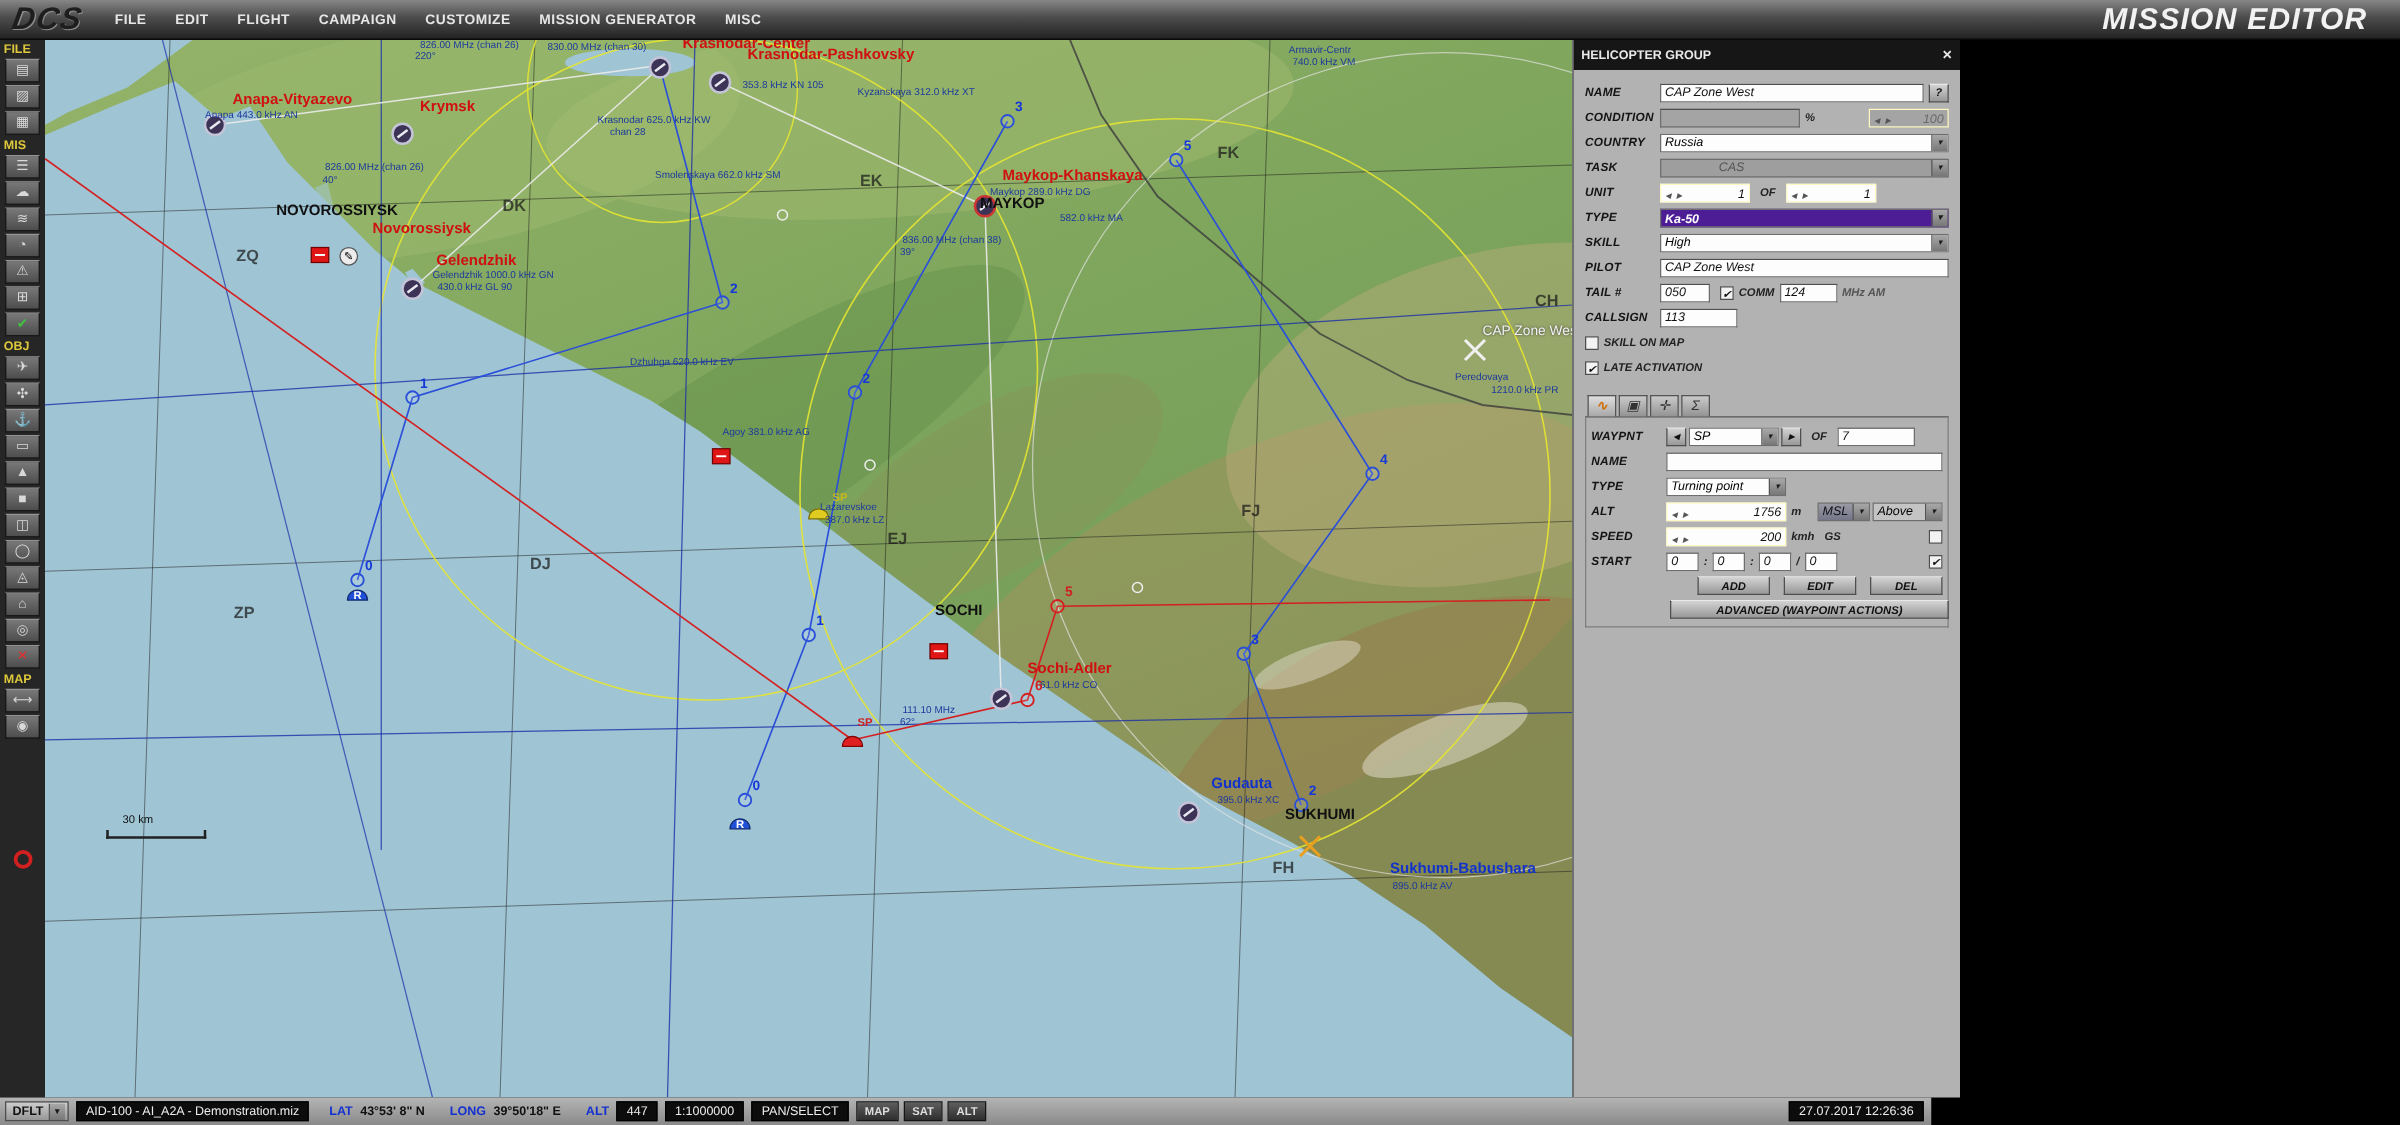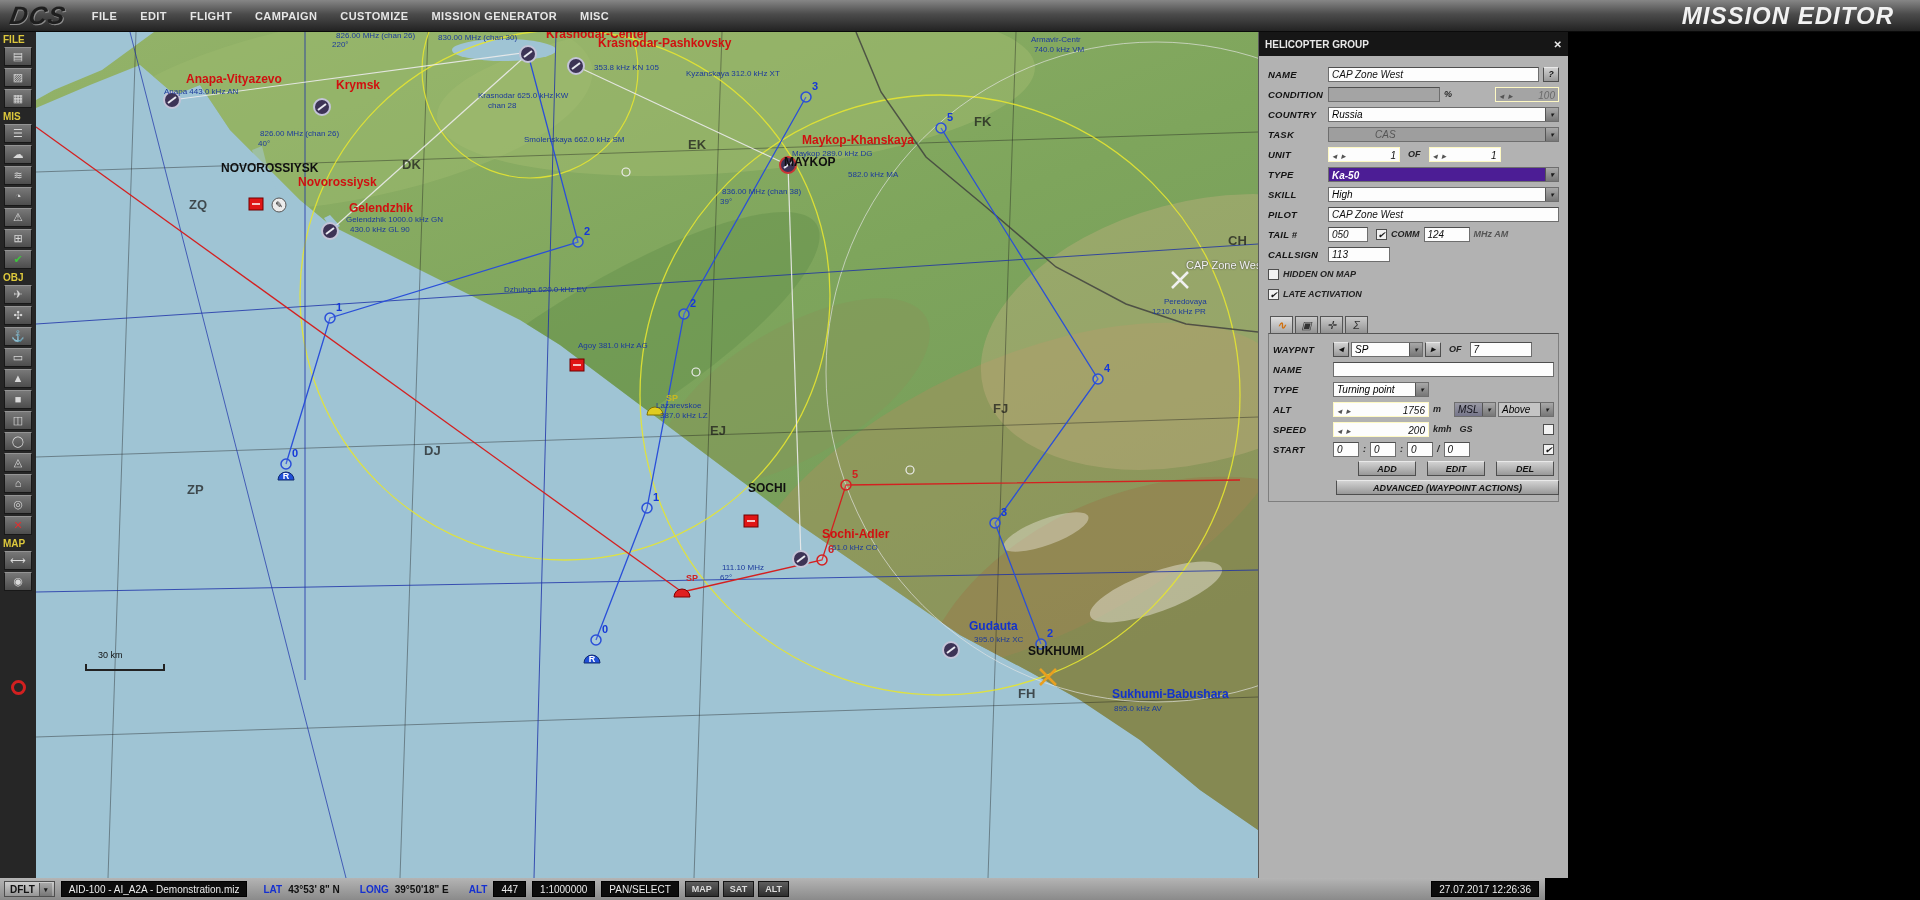--- a/index.html
+++ b/index.html
@@ -342,21 +342,21 @@
     <div class="mlabel l-nav" style="left: 684px; top: 166px; text-align: center;">39°</div>
     <div class="mlabel l-nav" style="left: 756px; top: 118px;">Maykop 289.0 kHz DG</div>
     <div class="mlabel l-nav" style="left: 812px; top: 139px;">582.0 kHz MA</div>
     <div class="mlabel l-nav" style="left: 468px; top: 254px;">Dzhubga 620.0 kHz EV</div>
     <div class="mlabel l-nav" style="left: 542px; top: 310px;">Agoy 381.0 kHz AG</div>
     <div class="mlabel l-nav" style="left: 620px; top: 370px;">Lazarevskoe</div>
     <div class="mlabel l-nav" style="left: 624px; top: 380px;">387.0 kHz LZ</div>
     <div class="mlabel l-nav" style="left: 995px; top: 4px;">Armavir-Centr</div>
     <div class="mlabel l-nav" style="left: 998px; top: 14px;">740.0 kHz VM</div>
     <div class="mlabel l-nav" style="left: 1128px; top: 266px;">Peredovaya</div>
-    <div class="mlabel l-nav" style="left: 1116px; top: 276px;">1210.0 kHz PR</div>
+    <div class="mlabel l-nav" style="left: 1157px; top: 276px;">1210.0 kHz PR</div>
     <div class="mlabel l-nav" style="left: 686px; top: 532px;">111.10 MHz</div>
     <div class="mlabel l-nav" style="left: 684px; top: 542px;">62°</div>
     <div class="mlabel l-nav" style="left: 938px; top: 604px;">395.0 kHz XC</div>
     <div class="mlabel l-nav" style="left: 1078px; top: 673px;">895.0 kHz AV</div>
     <div class="mlabel l-nav" style="left: 796px; top: 512px;">61.0 kHz CO</div>
     <div class="mlabel l-zone" style="left: 1150px; top: 228px;">CAP Zone West</div>
     <div class="mlabel l-spy" style="left: 630px; top: 362px;">SP</div>
     <div class="mlabel l-spr" style="left: 650px; top: 542px;">SP</div>
     <div class="mlabel l-wpn-blue" style="left: 566px; top: 592px;">0</div>
     <div class="mlabel l-wpn-blue" style="left: 617px; top: 460px;">1</div>
@@ -465,21 +465,21 @@
 
     <div class="prow">
       <span class="plabel">CALLSIGN</span>
       <div class="pinput" style="width:62px">
           <span>113</span>
         </div>
     </div>
 
     <div class="prow">
       <div class="cb"></div>
-      <span class="punit">HIDDEN ON MAP</span>
+      <span class="punit">SKILL ON MAP</span>
     </div>
 
     <div class="prow">
       <div class="cb checked"></div>
       <span class="punit">LATE ACTIVATION</span>
     </div>
 
     <div id="tabs">
         <div class="tab active">∿</div>
         <div class="tab">▣</div>

